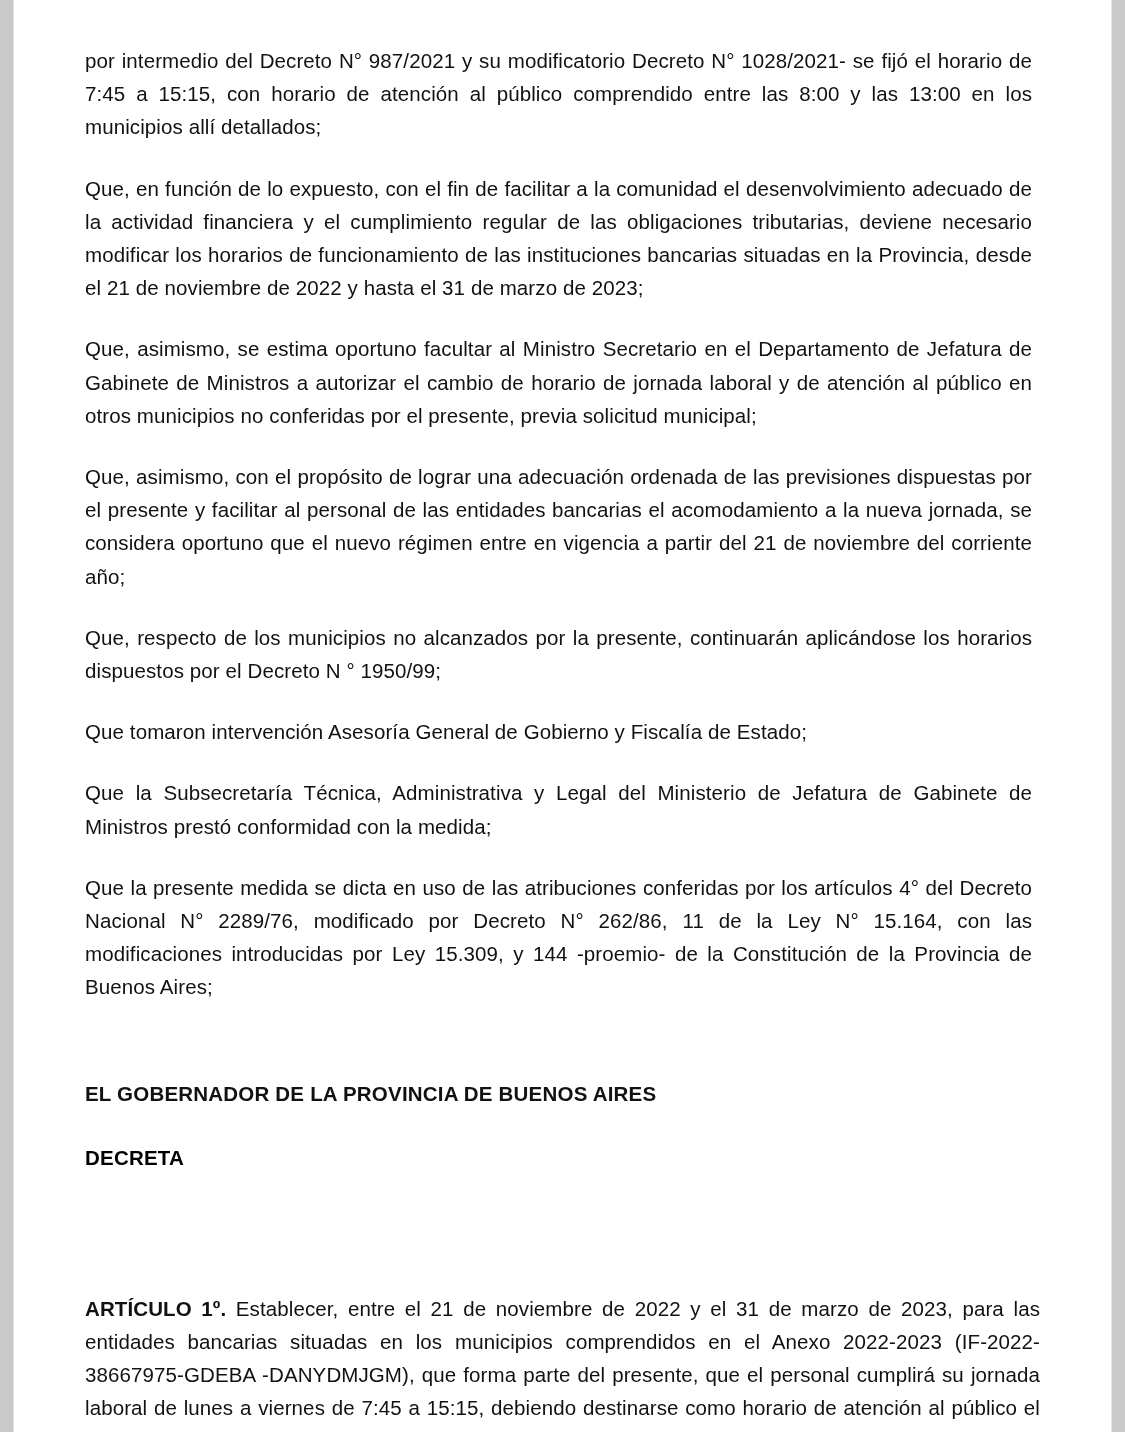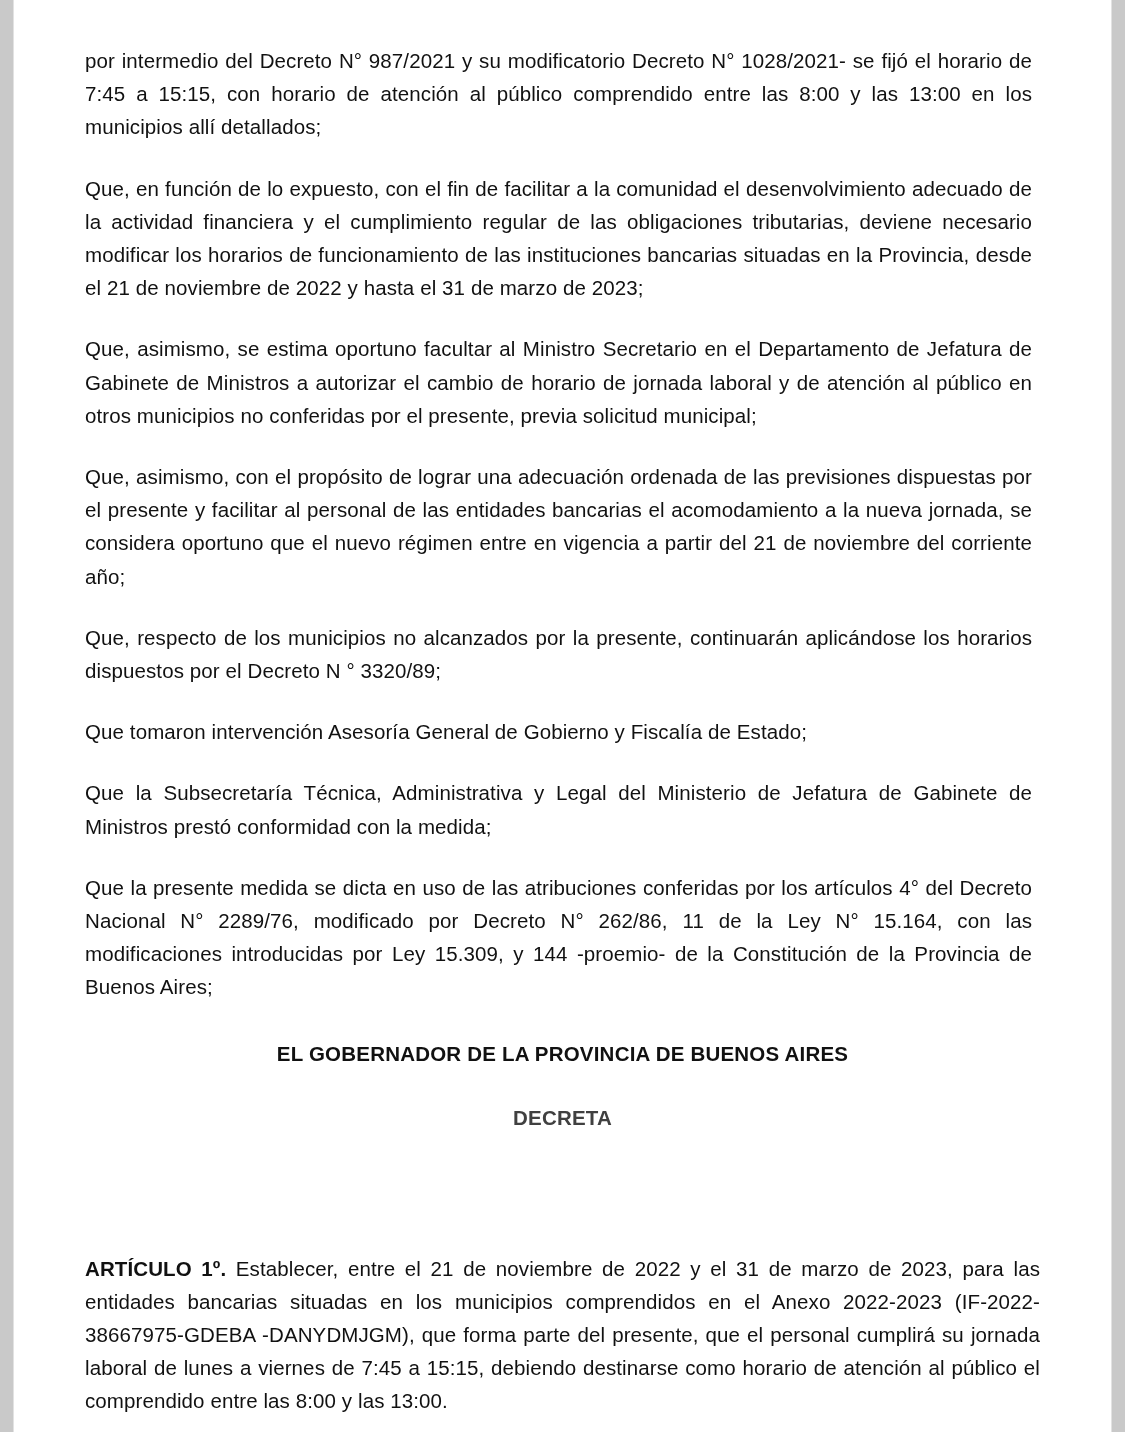--- a/index.html
+++ b/index.html
@@ -29,34 +29,33 @@
   p.para {
     font-size: 20.5px;
     line-height: 1.62;
     color: #111111;
     text-align: justify;
     text-justify: inter-word;
     margin: 0 8px 28px 0;
     letter-spacing: 0.1px;
   }
   .center-block {
-    text-align: center;
-    margin-top: 38px;
+    margin-top: 78px;
   }
   .heading-main {
     font-size: 20.5px;
     font-weight: bold;
     color: #111111;
     letter-spacing: 0.2px;
     margin: 0;
   }
   .heading-sub {
     font-size: 20.5px;
     font-weight: bold;
-    color: #404040;
+    color: #000000;
     letter-spacing: 0.2px;
     margin: 40px 0 0 0;
   }
   .article-block {
     margin-top: 122px;
   }
   .article-block p {
     font-size: 20.5px;
     line-height: 1.62;
     color: #111111;
@@ -71,21 +70,21 @@
 </head>
 <body>
 
 <div class="page">
   <div class="doc-body">
 
     <p class="para">por intermedio del Decreto N° 987/2021 y su modificatorio Decreto N° 1028/2021- se fijó el horario de 7:45 a 15:15, con horario de atención al público comprendido entre las 8:00 y las 13:00 en los municipios allí detallados;</p>
     <p class="para">Que, en función de lo expuesto, con el fin de facilitar a la comunidad el desenvolvimiento adecuado de la actividad financiera y el cumplimiento regular de las obligaciones tributarias, deviene necesario modificar los horarios de funcionamiento de las instituciones bancarias situadas en la Provincia, desde el 21 de noviembre de 2022 y hasta el 31 de marzo de 2023;</p>
     <p class="para">Que, asimismo, se estima oportuno facultar al Ministro Secretario en el Departamento de Jefatura de Gabinete de Ministros a autorizar el cambio de horario de jornada laboral y de atención al público en otros municipios no conferidas por el presente, previa solicitud municipal;</p>
     <p class="para">Que, asimismo, con el propósito de lograr una adecuación ordenada de las previsiones dispuestas por el presente y facilitar al personal de las entidades bancarias el acomodamiento a la nueva jornada, se considera oportuno que el nuevo régimen entre en vigencia a partir del 21 de noviembre del corriente año;</p>
-    <p class="para">Que, respecto de los municipios no alcanzados por la presente, continuarán aplicándose los horarios dispuestos por el Decreto N ° 3320/89;</p>
+    <p class="para">Que, respecto de los municipios no alcanzados por la presente, continuarán aplicándose los horarios dispuestos por el Decreto N ° 1950/99;</p>
     <p class="para">Que tomaron intervención Asesoría General de Gobierno y Fiscalía de Estado;</p>
     <p class="para">Que la Subsecretaría Técnica, Administrativa y Legal del Ministerio de Jefatura de Gabinete de Ministros prestó conformidad con la medida;</p>
     <p class="para">Que la presente medida se dicta en uso de las atribuciones conferidas por los artículos 4° del Decreto Nacional N° 2289/76, modificado por Decreto N° 262/86, 11 de la Ley N° 15.164, con las modificaciones introducidas por Ley 15.309, y 144 -proemio- de la Constitución de la Provincia de Buenos Aires;</p>
 
     <div class="center-block">
       <p class="heading-main">EL GOBERNADOR DE LA PROVINCIA DE BUENOS AIRES</p>
       <p class="heading-sub">DECRETA</p>
     </div>
 
     <div class="article-block">

